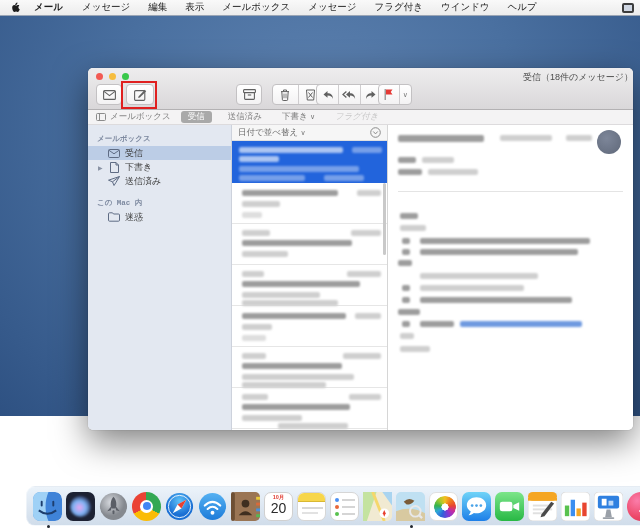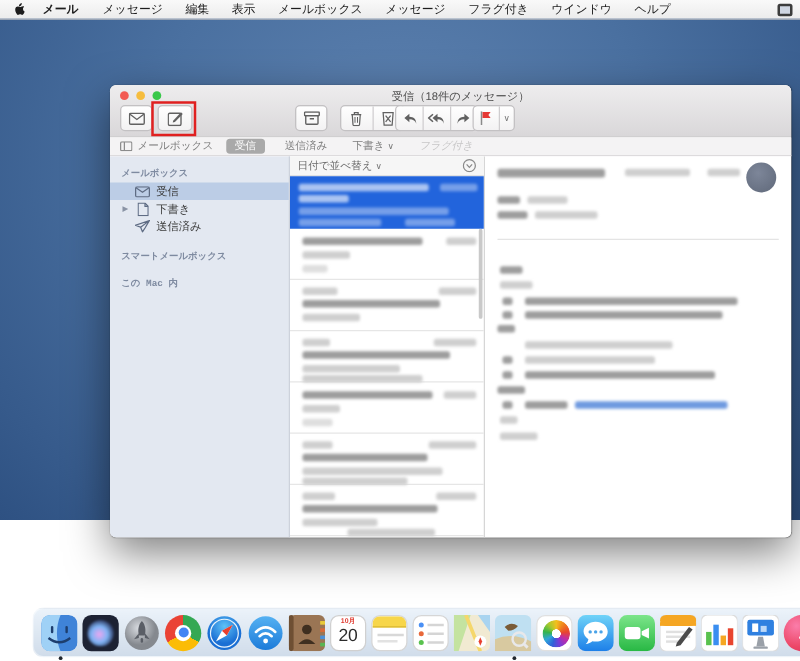--- a/index.html
+++ b/index.html
@@ -20,21 +20,21 @@
 
   
   .window { position:absolute; left:88px; top:68px; width:545px; height:362px;
     border-radius:5px; background:#fff; box-shadow:0 12px 34px rgba(0,0,0,.5), 0 0 1px rgba(0,0,0,.45); }
   .titlebar { position:absolute; left:0; top:0; width:100%; height:42px;
     background:linear-gradient(#eeedee,#d9d7d9); border-bottom:1px solid #b3b1b3;
     border-radius:5px 5px 0 0; }
   .lights { position:absolute; left:8px; top:5px; display:flex; gap:6px; }
   .light { width:7px; height:7px; border-radius:50%; }
   .l-close{ background:#f25a53; } .l-min{ background:#f6bd3e; } .l-zoom{ background:#39c84a; }
-  .win-title { position:absolute; left:16px; right:0; top:3px; text-align:center;
+  .win-title { position:absolute; left:16px; right:0; top:3px; text-align:right;
     font-size:9px; color:#4c4c4c; }
   .tb-btn { position:absolute; top:16px; height:21px; background:linear-gradient(#ffffff,#f3f2f3);
     border:1px solid #c3c1c3; border-radius:4px; display:flex; align-items:center; justify-content:center; }
   .tb-seg { position:absolute; top:16px; height:21px; display:flex; border:1px solid #c3c1c3;
     border-radius:4px; background:linear-gradient(#ffffff,#f3f2f3); overflow:hidden; }
   .tb-seg > span { display:flex; align-items:center; justify-content:center; height:100%; }
   .tb-seg > span + span { border-left:1px solid #cfcdcf; }
   .annot { position:absolute; left:33px; top:13px; width:36px; height:28px;
     border:2px solid #e02020; z-index:5; }
   .chev { font-size:7px; color:#777; }
@@ -253,22 +253,29 @@
           <span>下書き</span>
         </div>
         <div class="sb-row">
           <span class="sb-ico">
             <svg width="12" height="10" viewBox="0 0 12 10">
                 <path d="M11.5 .5 L.5 4.2 L4.5 5.8 L6 9.5 L8 6.4 Z M4.5 5.8 L11.5 .5" fill="none" stroke="#5f6c84" stroke-width="1"></path>
               </svg>
           </span>
           <span>送信済み</span>
         </div>
-        <div class="sb-h" style="padding-top:12px;">スマートメールボックス</div>
         <div class="sb-h" style="padding-top:10px;font-family:Liberation Mono, monospace;">この Mac 内</div>
+        <div class="sb-row">
+          <span class="sb-ico">
+            <svg width="12" height="10" viewBox="0 0 12 10">
+                <path d="M.5 1.8 a1 1 0 0 1 1-1 h3 l1 1.2 h5 a1 1 0 0 1 1 1 v5.2 a1 1 0 0 1 -1 1 h-9 a1 1 0 0 1 -1-1 Z" fill="none" stroke="#5f6c84" stroke-width="1"></path>
+              </svg>
+          </span>
+          <span>迷惑</span>
+        </div>
       </div>
 
       <div class="list">
         <div class="list-h">
           <span><span>日付で並べ替え</span> <span class="chev">∨</span></span>
           <span class="grow"></span>
           <span>
             <svg width="11" height="11" viewBox="0 0 11 11">
                 <circle cx="5.5" cy="5.5" r="4.8" fill="none" stroke="#8a8a8a" stroke-width="1"></circle>
                 <path d="M3.3 4.5 L5.5 6.9 L7.7 4.5" fill="none" stroke="#8a8a8a" stroke-width="1"></path>

